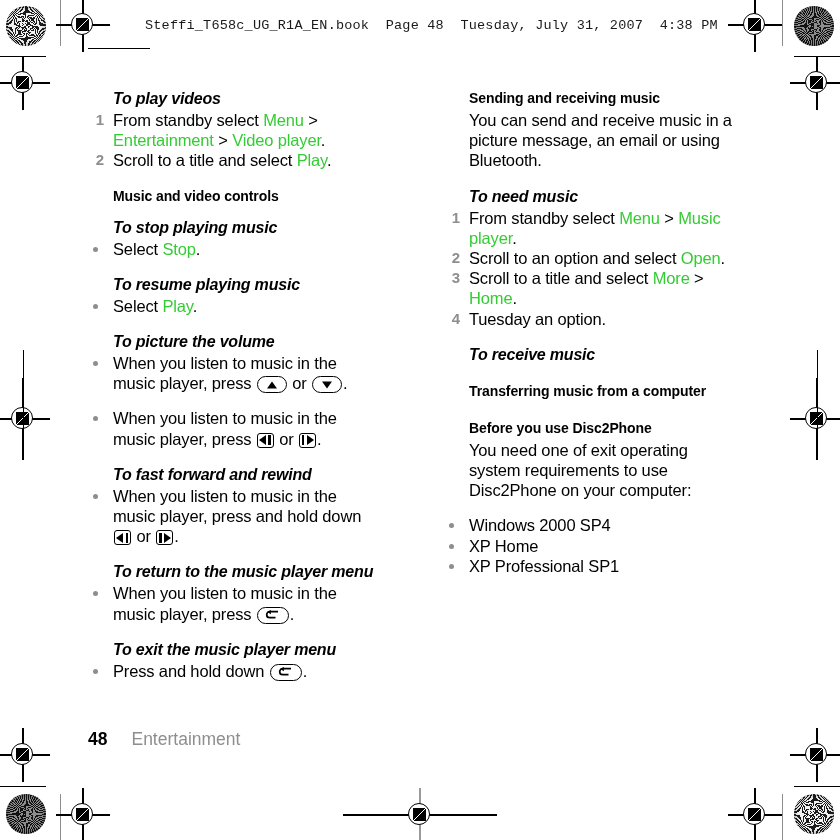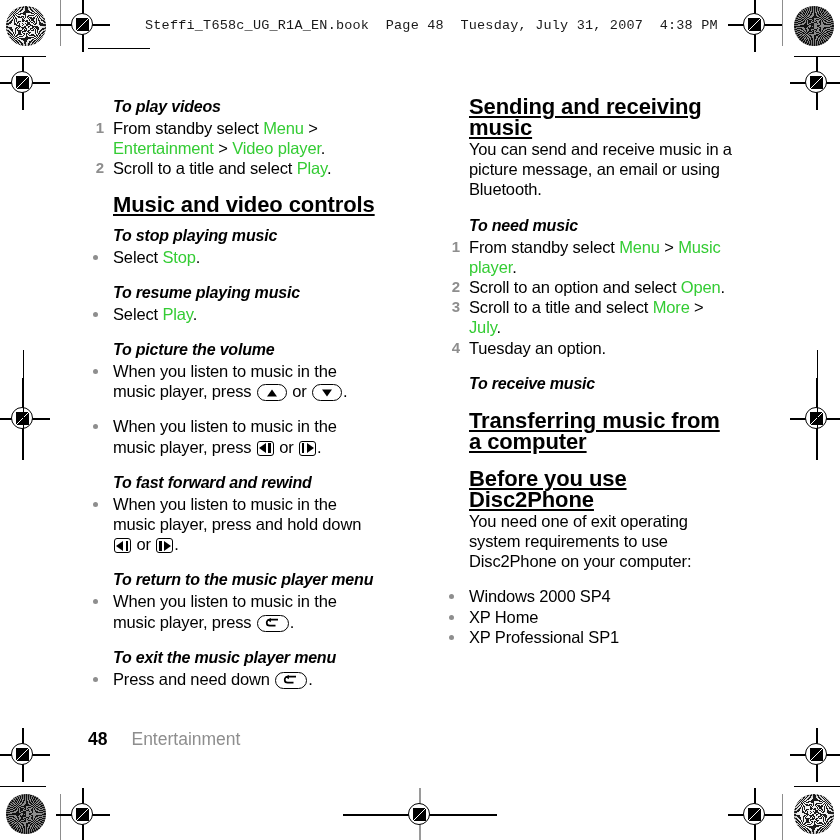--- a/index.html
+++ b/index.html
@@ -73,39 +73,38 @@
     font-family: "Liberation Mono", monospace;
     font-size: 13.5px;
     letter-spacing: .2px;
     color: #1a1a1a;
     white-space: pre;
   }
 
   
   .page {
     position: absolute;
-    left: 88px; top: 96px;
+    left: 88px; top: 88px;
     width: 664px; height: 600px;
   }
   .col {
     position: absolute;
     top: 0;
     width: 292px;
   }
   .col-left  { left: 0; }
   .col-right { left: 356px; }
 
   
   .h2 {
-    font-size: 22px;
+    font-size: 14px;
     font-weight: bold;
     line-height: 21px;
     margin: 0 0 1px 25px;
     letter-spacing: -.1px;
-    text-decoration: underline;
   }
   .h3 {
     font-size: 16px;
     font-weight: bold;
     font-style: italic;
     line-height: 21px;
     margin: 0 0 1px 25px;
     letter-spacing: -.2px;
   }
   .para {
@@ -404,39 +403,39 @@
               <path d="M6.4 0.4 L2.6 2.6 L6.4 4.8 Z" fill="#000"></path>
             </svg></span><span>.</span>
       </li>
     </ul>
 
     <div class="gap-m"></div>
     <div class="h3">To exit the music player menu</div>
     <ul class="bul">
       <li>
         <span class="bdot"></span>
-        <span>Press and need down </span><span class="key key-back"><svg width="17" height="11" viewBox="0 0 17 11">
+        <span>Press and hold down </span><span class="key key-back"><svg width="17" height="11" viewBox="0 0 17 11">
               <path d="M13.5 2.2 H5.2 a3 3 0 0 0 0 6 H11" fill="none" stroke="#000" stroke-width="1.7"></path>
               <path d="M6.4 0.4 L2.6 2.6 L6.4 4.8 Z" fill="#000"></path>
             </svg></span><span>.</span>
       </li>
     </ul>
   </div>
 
   <div class="col col-right">
 
     <div class="h2">Sending and receiving music</div>
     <div class="para">You can send and receive music in a picture message, an email or using Bluetooth.</div>
 
     <div class="gap-m"></div>
     <div class="h3">To need music</div>
     <ol class="steps" id="steps-send-music">
         <li><span class="num">1</span><span>From standby select </span><span class="mi">Menu</span><span> &gt; </span><span class="mi">Music player</span><span>.</span></li>
         <li><span class="num">2</span><span>Scroll to an option and select </span><span class="mi">Open</span><span>.</span></li>
-        <li><span class="num">3</span><span>Scroll to a title and select </span><span class="mi">More</span><span> &gt; </span><span class="mi">July</span><span>.</span></li>
+        <li><span class="num">3</span><span>Scroll to a title and select </span><span class="mi">More</span><span> &gt; </span><span class="mi">Home</span><span>.</span></li>
         <li><span class="num">4</span><span>Tuesday an option.</span></li>
       </ol>
 
     <div class="gap-m"></div>
     <div class="h3">To receive music</div>
 
     <div class="gap-m"></div>
     <div class="h2">Transferring music from a computer</div>
 
     <div class="gap-m"></div>

